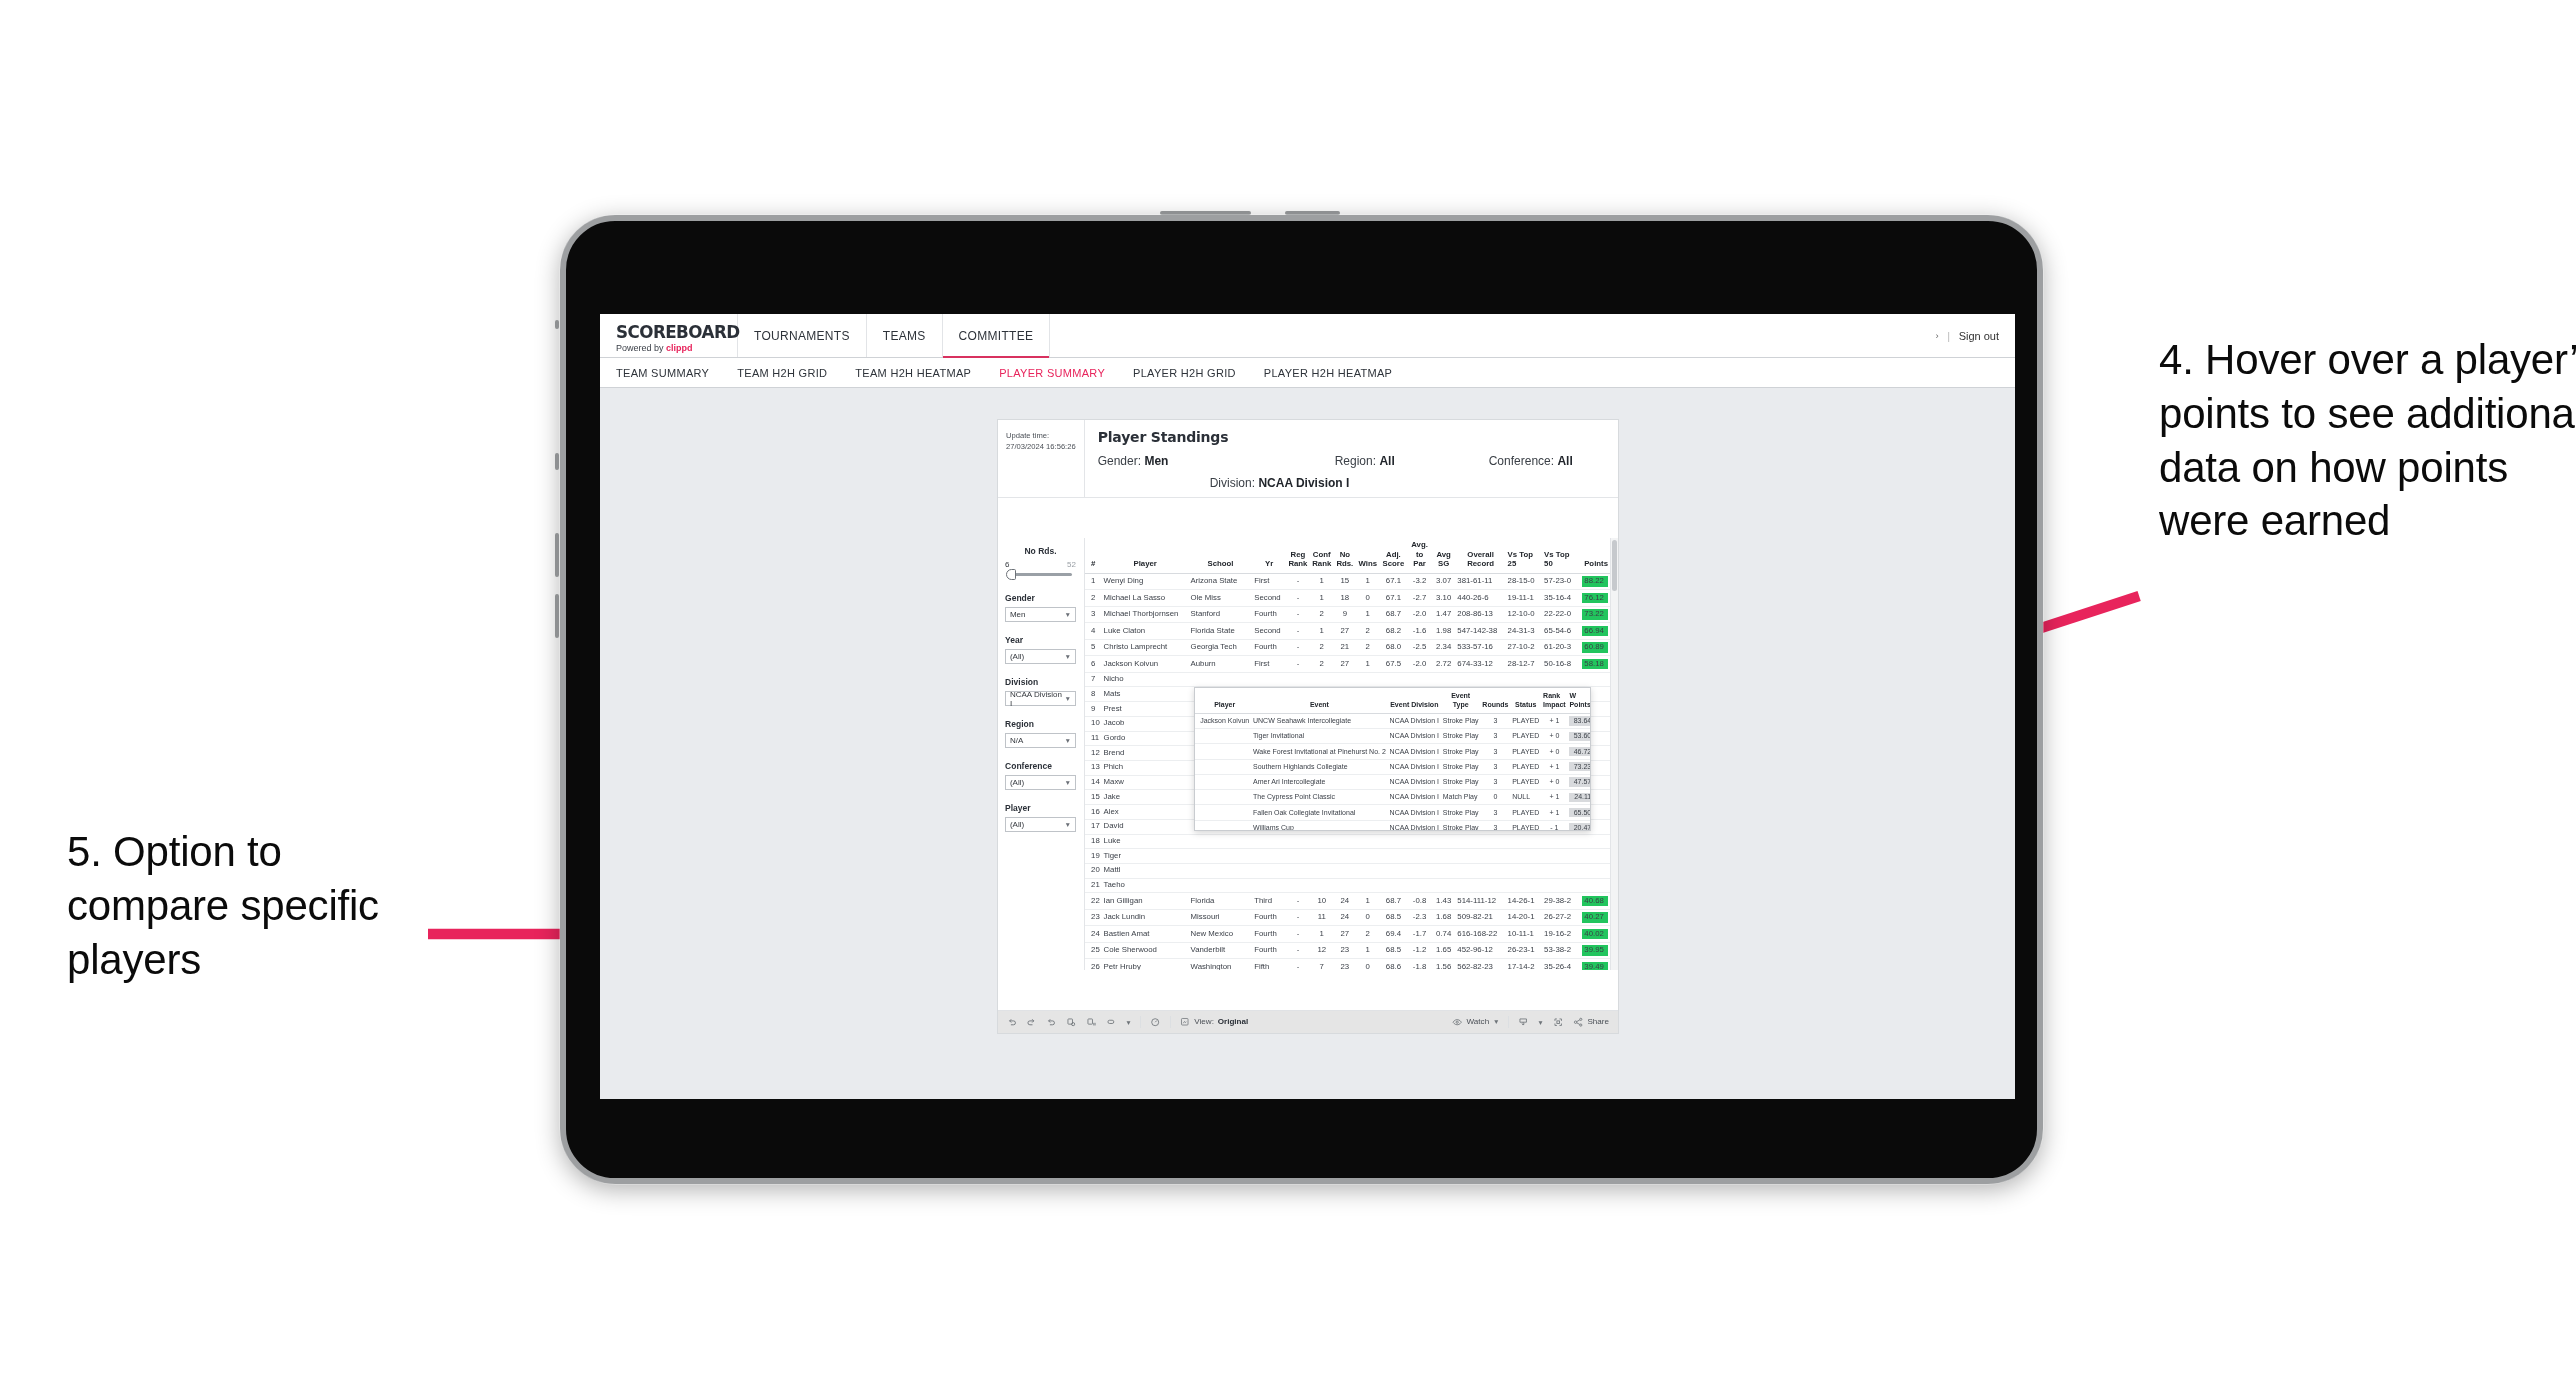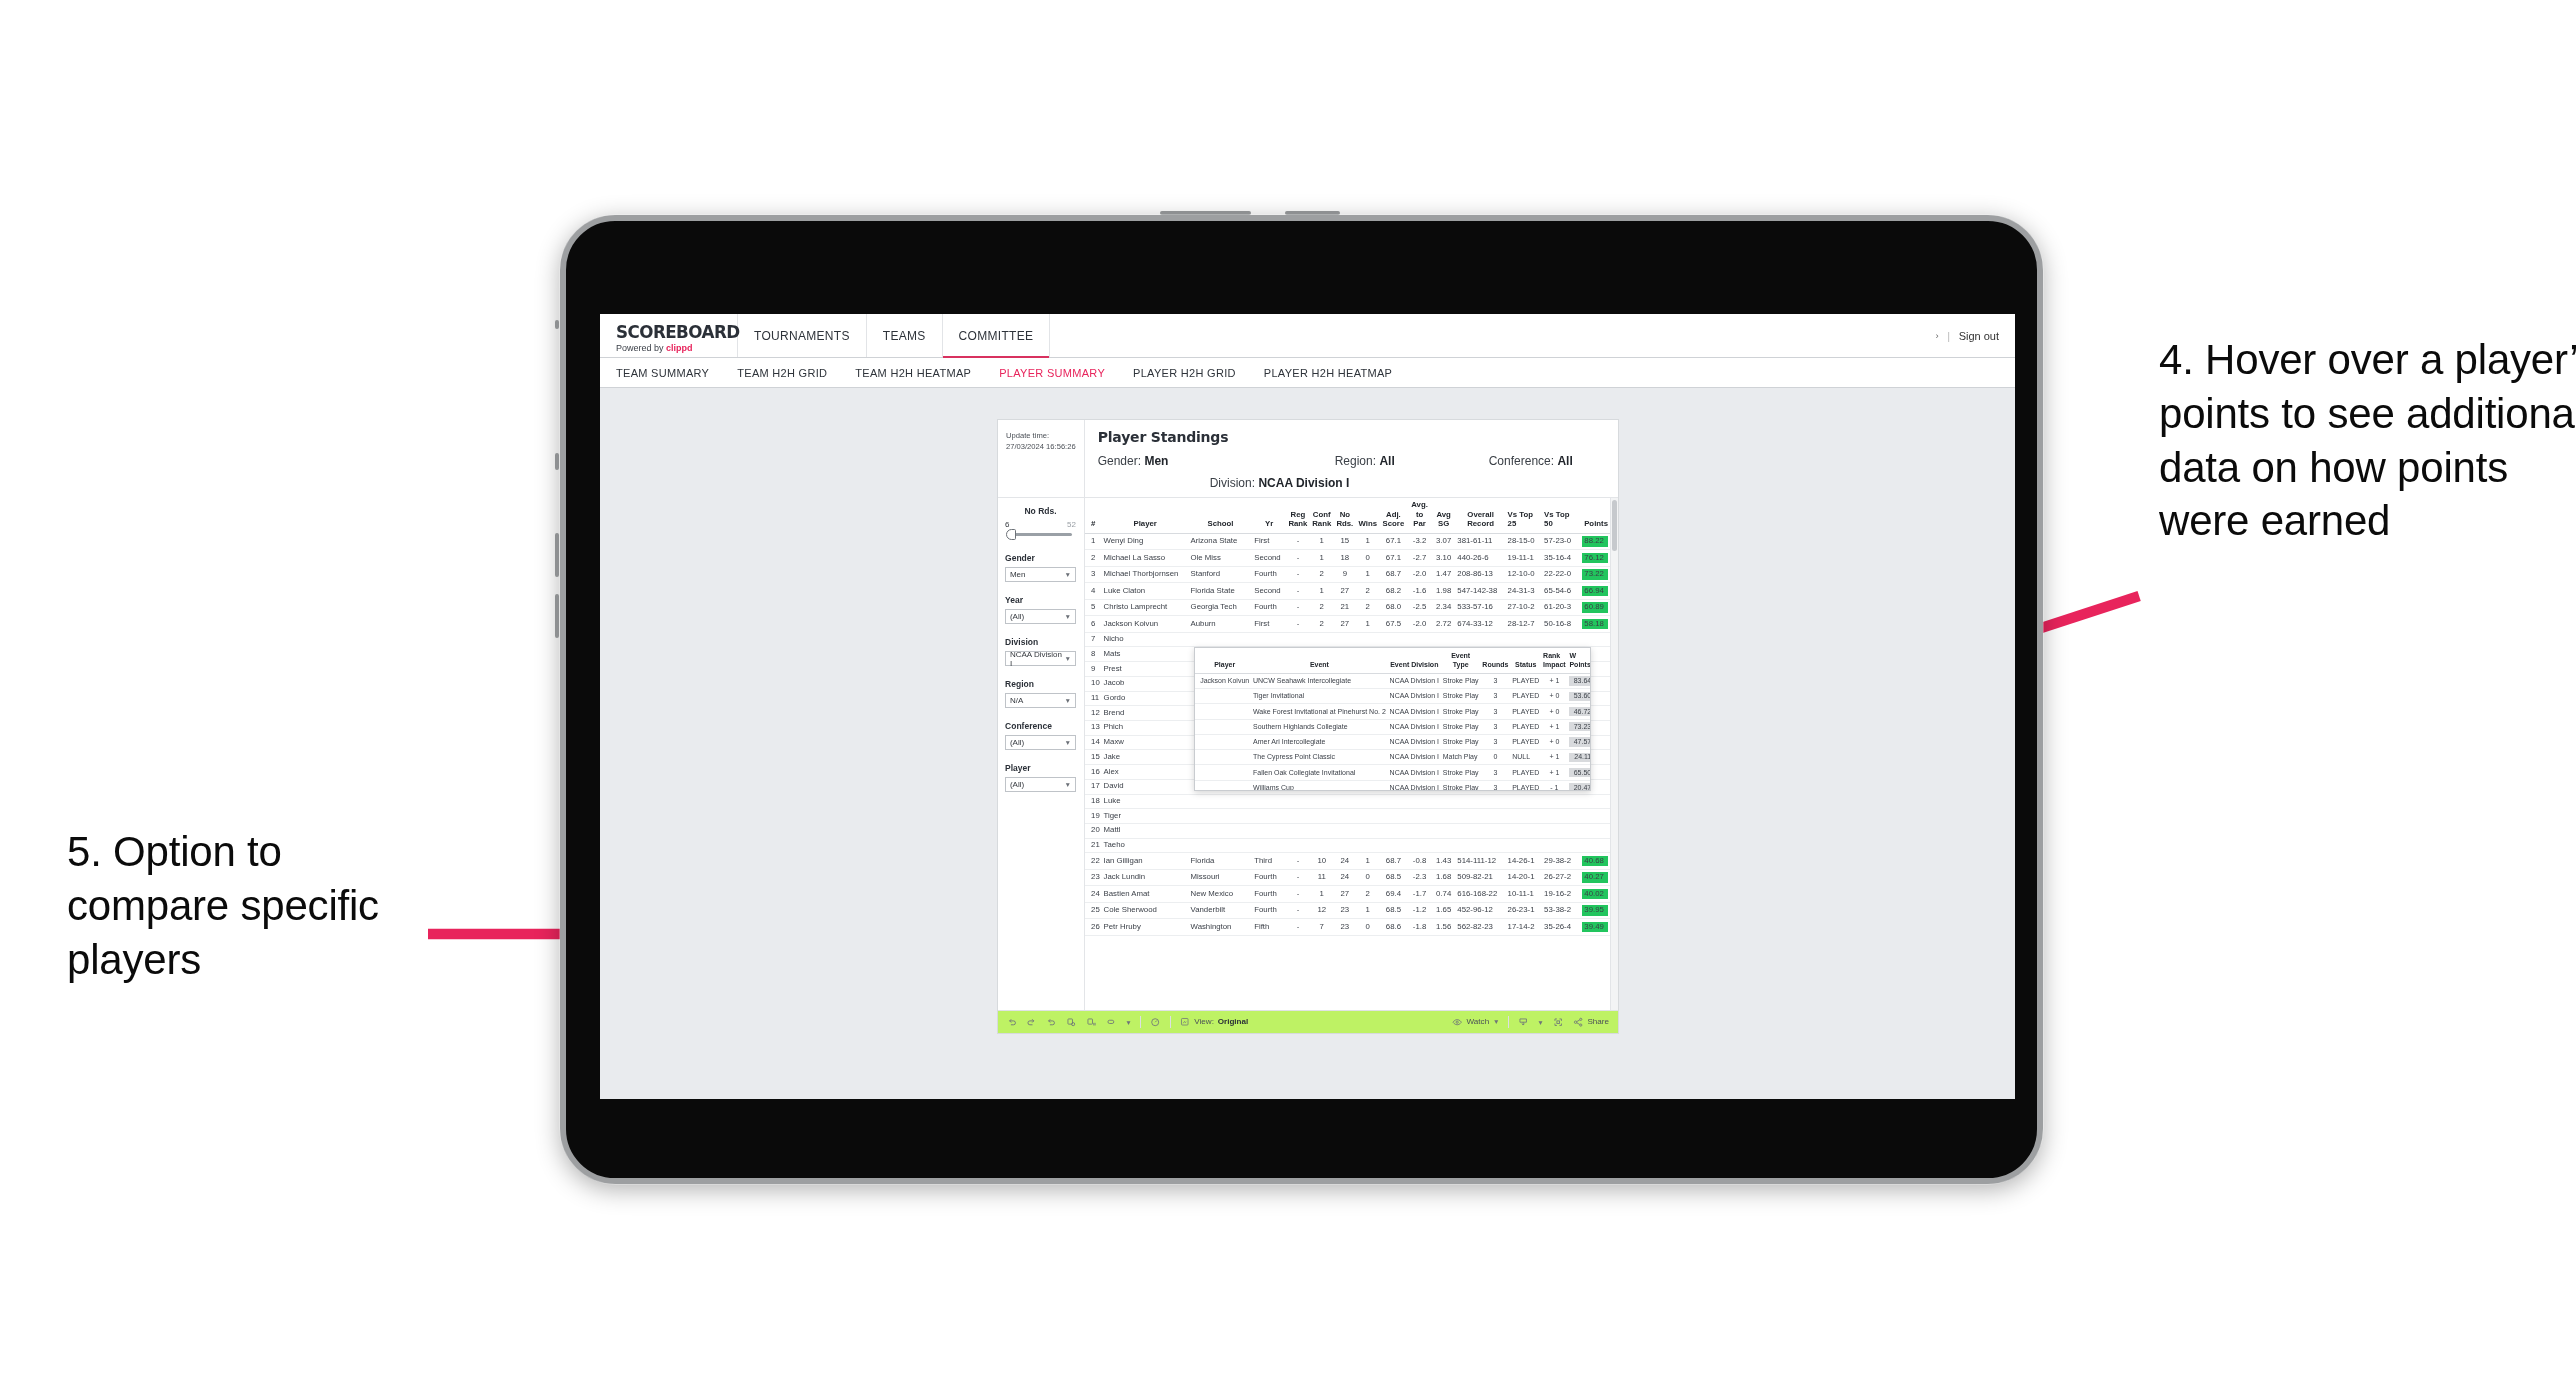--- a/index.html
+++ b/index.html
@@ -146,20 +146,21 @@
     display:flex; align-items:flex-start; justify-content:center;
     padding-top: 31px;
   }
   #viz {
     width: 622px;
     background:#ffffff;
     border: 0.9px solid #d7dadd;
     position: relative;
     display:flex; flex-direction:column;
     height: 615px;
+    gap: 40px;
   }
 
   
   #vizhead { display:flex; border-bottom:0.9px solid #e3e5e8; }
   #updatebox {
     width: 87px; padding: 9.5px 0 9.5px 8.5px;
     border-right: 0.9px solid #e3e5e8;
     font-size: 7.6px; color:#4a4f56; line-height: 1.55;
   }
   #headmain { flex:1; padding: 8.5px 0 6.6px 13.2px; }
@@ -285,21 +286,21 @@
   thead .t-rounds, thead .t-rank { text-align:left; }
   thead .t-pts { text-align:left; }
   .ttbox {
     display:inline-block; background:#d8dadd; color:#3a3f46;
     padding:0.9px 2.8px; min-width:24.6px; text-align:right;
   }
 
   
   #vizfoot {
     height: 23px; border-top: 0.9px solid #e0e2e5;
-    background:#bef264; display:flex; align-items:center;
+    background:#e5e5e5; display:flex; align-items:center;
     padding: 0 8.5px; gap: 8.5px; font-size: 8.1px; color:#4b5057;
   }
   #vizfoot .sp { flex:1; }
   .tb-ic { width:11.4px; height:11.4px; display:inline-flex; align-items:center; justify-content:center; color:#6e7479; cursor:pointer; }
   .tb-div { width:0.9px; height:11.4px; background:#dcdfe2; }
   .tb-txt { display:flex; align-items:center; gap:3.8px; cursor:pointer; white-space:nowrap; }
   .tb-txt b { font-weight:700; color:#2b3038; }
   .tb-caret { font-size:6.6px; color:#6e7479; }
 </style>
 </head>

